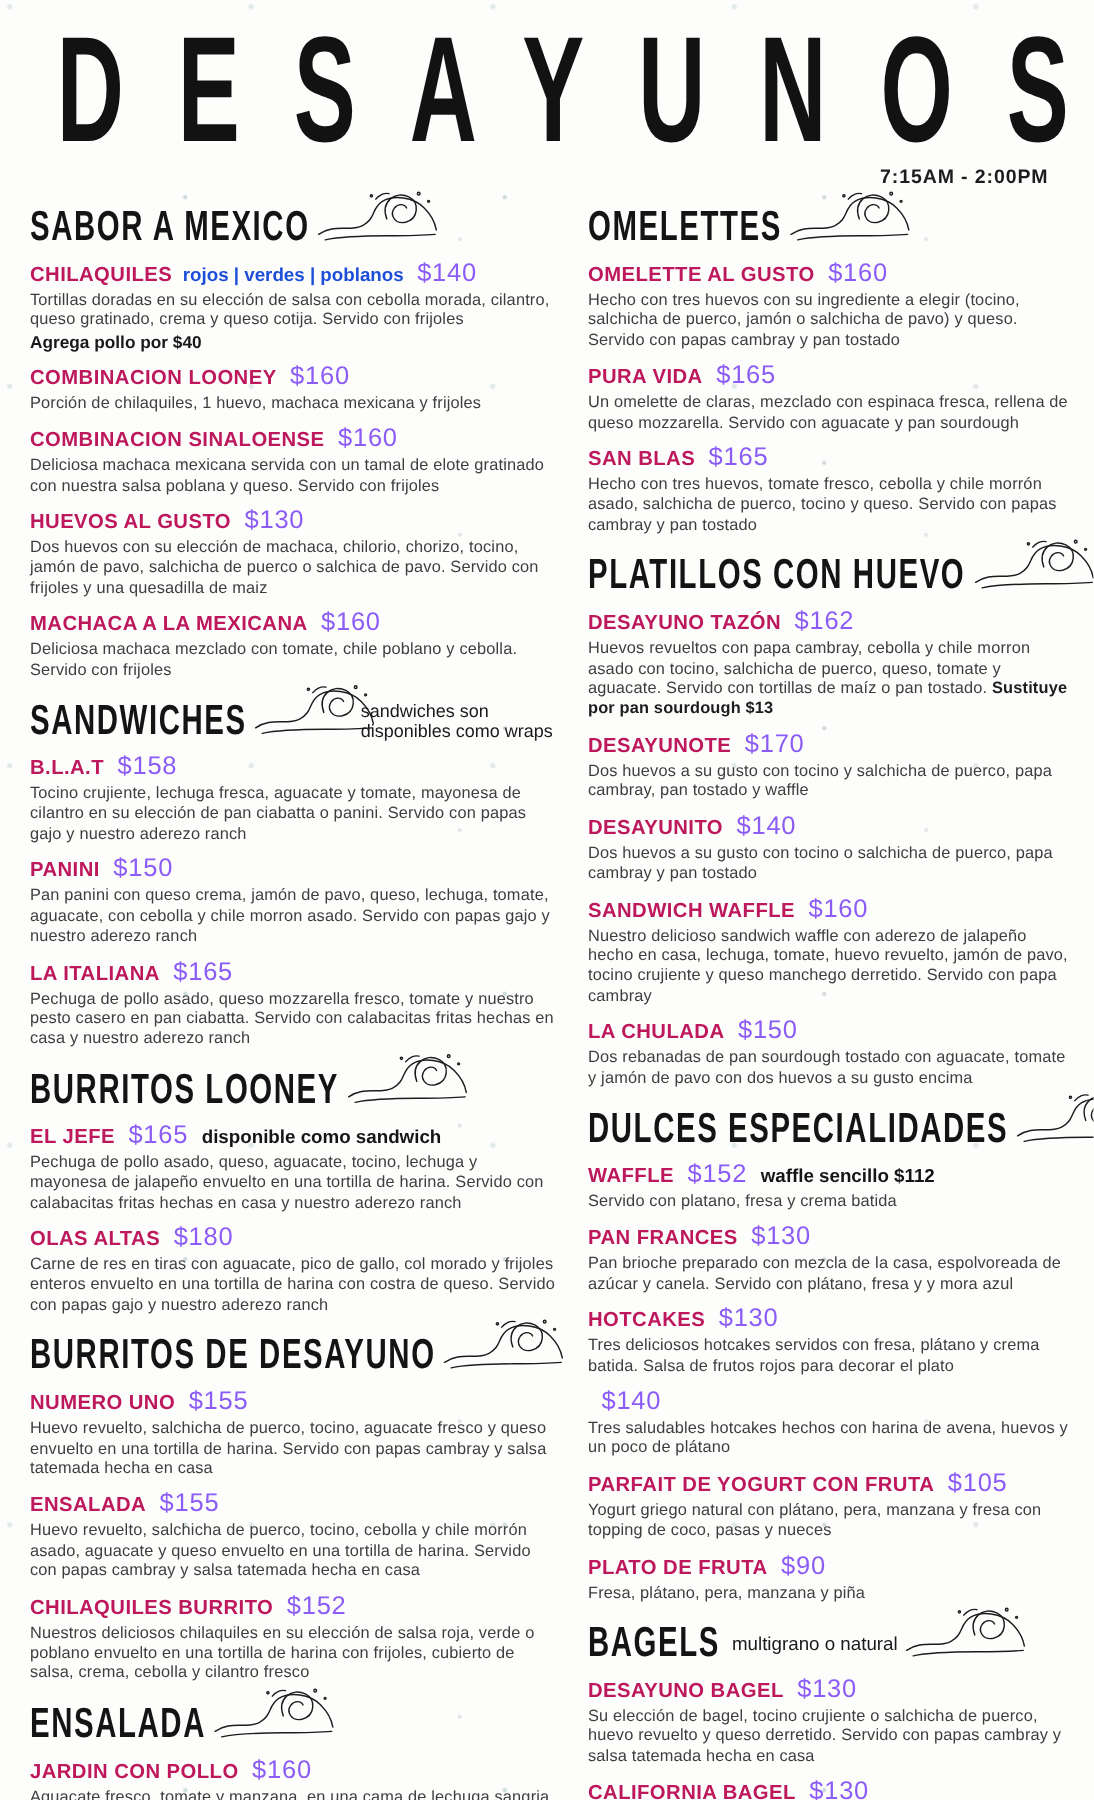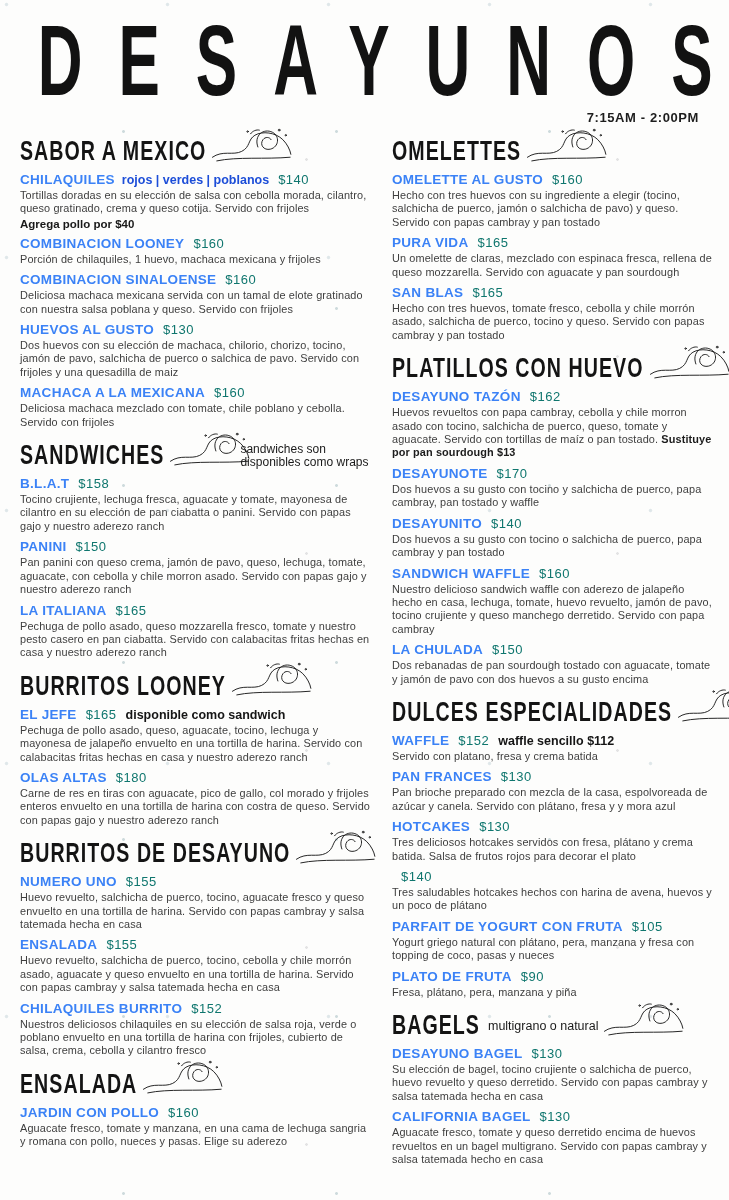--- a/index.html
+++ b/index.html
@@ -39,23 +39,23 @@
     transform:scaleX(0.70);transform-origin:left center;white-space:nowrap;color:#141414;
   }
   .wave{display:inline-block;margin-left:2px;margin-top:-8px;flex:0 0 auto;}
   .sec-note{
     font-weight:400;font-size:12px;line-height:1.12;color:#1a1a1a;
     white-space:pre-line;margin-left:-14px;margin-top:2px;
   }
   .sec-note.inline{margin-left:8px;white-space:nowrap;font-size:12.5px;}
   .item{margin:3px 0 6px 0;}
   .item-line{display:flex;align-items:baseline;flex-wrap:wrap;}
-  .item-name{font-weight:800;font-size:13.5px;letter-spacing:.3px;color:#3b82f6;}
+  .item-name{font-weight:800;font-size:13.5px;letter-spacing:.3px;color:#be185d;}
   .item-variant{font-weight:800;font-size:12.5px;margin-left:7px;color:#1d4ed8;}
-  .item-price{font-weight:400;font-size:13px;margin-left:9px;color:#0f766e;letter-spacing:.5px;}
+  .item-price{font-weight:400;font-size:17px;margin-left:9px;color:#8b5cf6;letter-spacing:.5px;}
   .item-tag{font-weight:800;font-size:12.5px;margin-left:9px;color:#151515;}
   .item-desc{
     font-size:10.9px;line-height:13.4px;color:#3e3e3e;letter-spacing:.12px;
     margin-top:2px;max-width:352px;
   }
   .item-desc strong{color:#1c1c1c;font-weight:700;}
   .bold-note{font-size:11.5px;font-weight:700;color:#191919;margin-top:2px;}
 </style>
 </head>
 <body>

